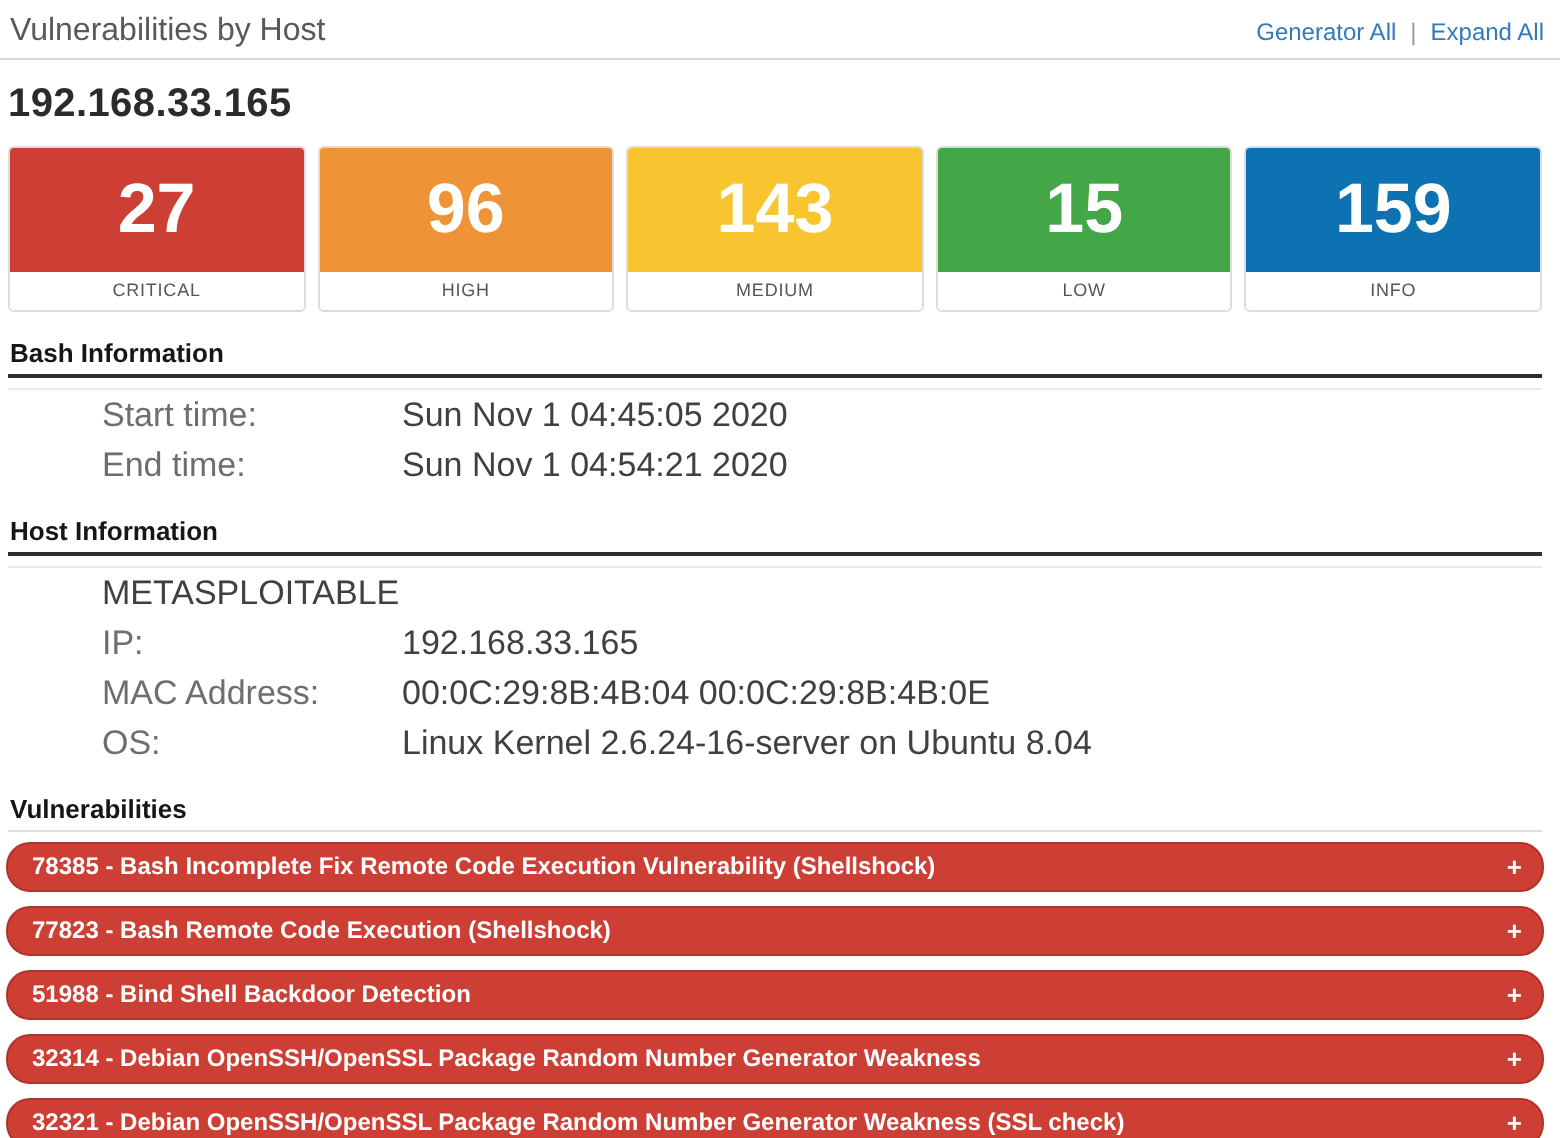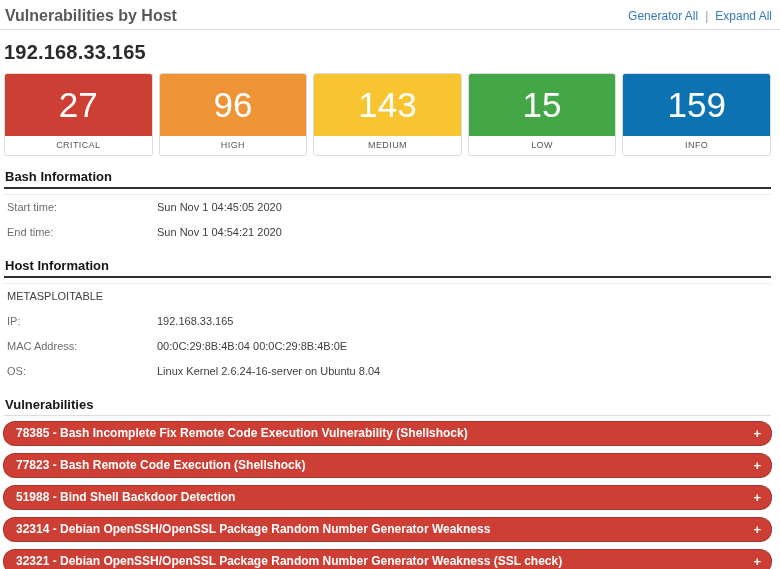--- a/index.html
+++ b/index.html
@@ -10,49 +10,49 @@
     color:#3f4041;
   }
   .page { width:780px; height:569px; overflow:hidden; background:#fff; }
 
   
   .page-header {
     display:flex; justify-content:space-between; align-items:center;
     height:30px; padding:2px 8px 0 5px;
     border-bottom:1px solid #d9d9d9;
   }
-  .page-title { font-size:16px; color:#58595b; font-weight:700; }
+  .page-title { font-size:16px; color:#58595b; font-weight:400; }
   .header-links { font-size:12px; }
   .header-links a { color:var(--link-blue,#337ab7); text-decoration:none; cursor:pointer; }
   .link-sep { color:#9b9b9b; margin:0 7px; }
 
   
   .host-ip { font-size:20px; font-weight:bold; color:#2b2b2b; margin:11px 0 0 4px; letter-spacing:0.2px; }
 
   
   .severity-row { display:flex; gap:6px; margin:9px 9px 0 4px; }
   .sev-box { flex:1; border:1px solid #dcdcdc; border-radius:3px; overflow:hidden; background:#fff; }
   .sev-count {
     height:62px; line-height:62px; text-align:center;
-    color:#fff; font-size:35px; font-weight:400;
+    color:#fff; font-size:35px; font-weight:700;
   }
   .sev-label {
     height:19px; line-height:19px; text-align:center;
     font-size:9px; color:#55565a; letter-spacing:0.4px; background:#fff;
   }
 
   
   .section { margin:0 9px 0 4px; }
   .section-heading {
     font-size:13px; font-weight:bold; color:#161616;
     border-bottom:2px solid #2f2f2f; padding:0 0 3px 1px; margin-top:13px;
   }
   .section-heading.light { border-bottom:1px solid #dedede; }
   .info-table { border-top:1px solid #ebebeb; margin-top:5px; }
-  .info-row { display:flex; padding:6px 0 6px 3px; font-size:11px; line-height:13px; }
+  .info-row { display:flex; padding:6px 0 6px 3px; font-size:17px; line-height:13px;margin-left:44px; }
   .info-label { width:150px; color:#6d6e71; flex-shrink:0; }
   .info-value { color:#3f4041; }
 
   
   .vuln-list { margin:5px 8px 0 3px; }
   .vuln-bar {
     position:relative; height:25px; line-height:23px; margin-bottom:7px;
     border:1px solid rgba(0,0,0,0.16); border-radius:12px;
     color:#fff; font-size:12px; font-weight:bold;
     padding-left:12px; cursor:pointer;

